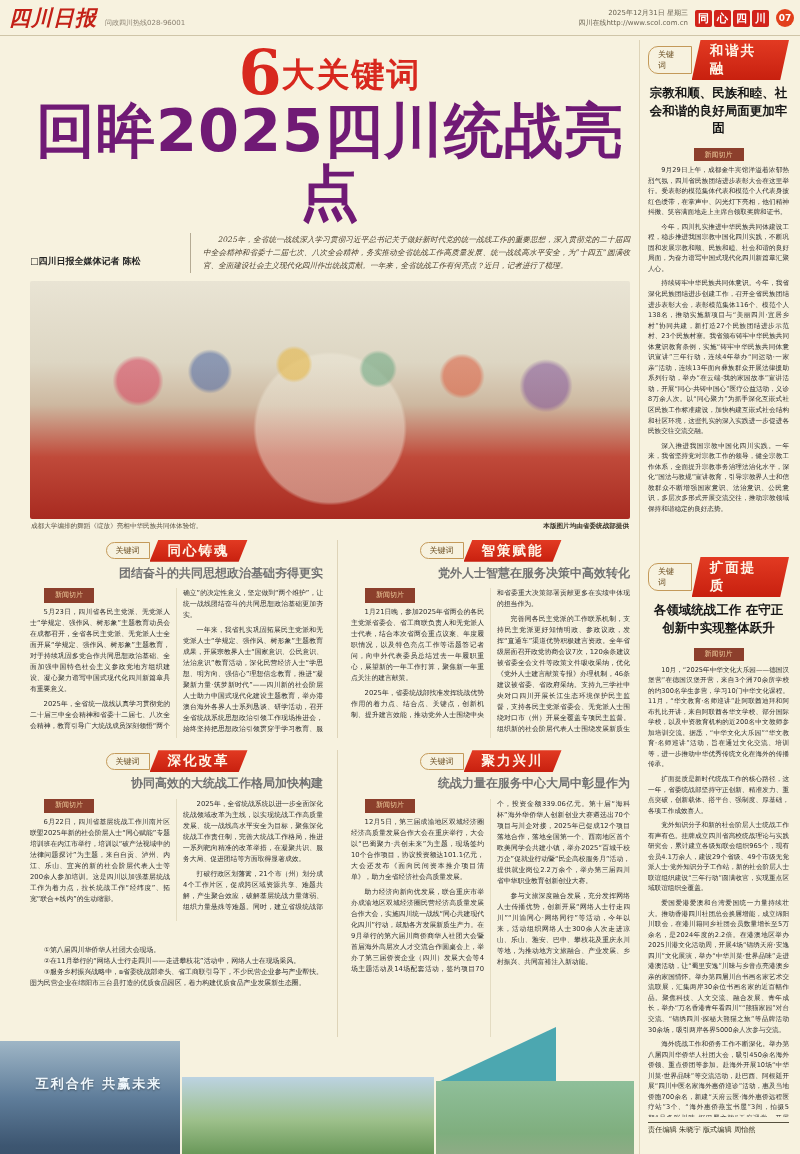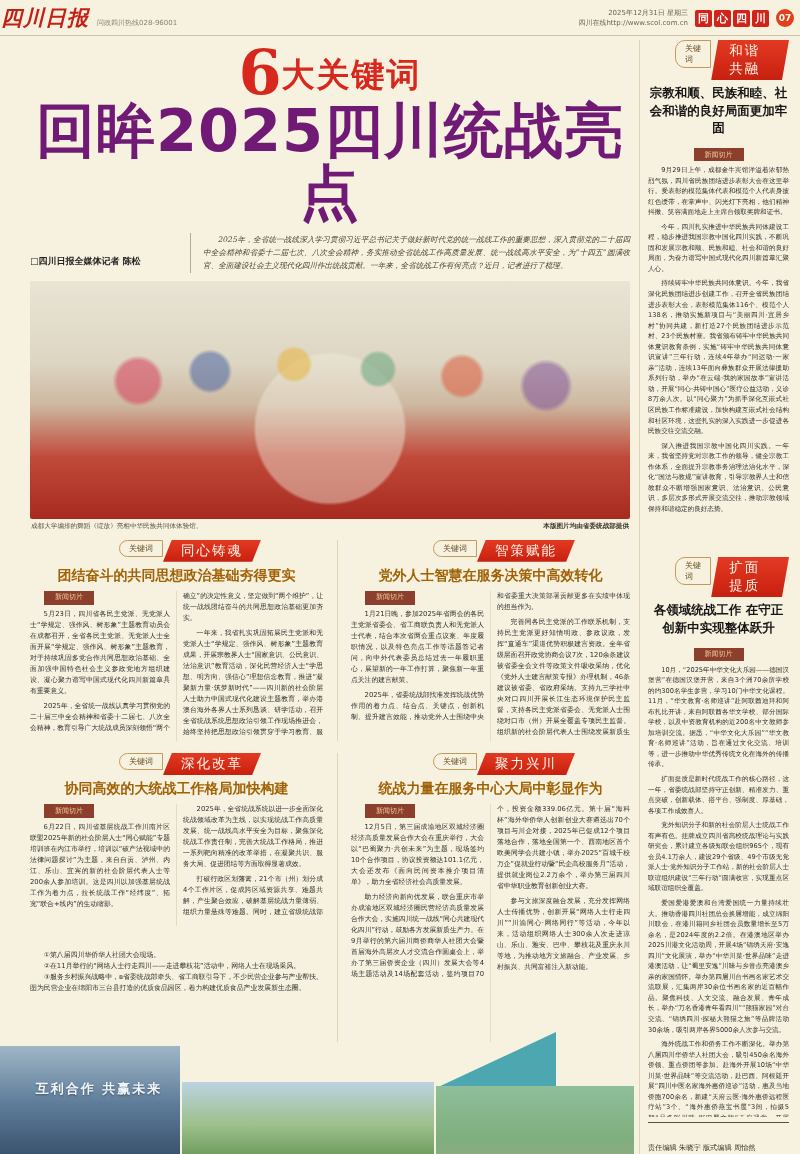--- a/index.html
+++ b/index.html
@@ -6,21 +6,21 @@
   body{
     width:800px;height:1154px;
     background:#f7f2df;
     font-family:"DejaVu Sans", sans-serif;
     position:relative;overflow:hidden;
     color:#2f2f2f;
   }
   
   .header{
     height:30px;display:flex;justify-content:space-between;align-items:center;
-    padding:3px 6px 2px 1px;border-bottom:1px solid #cfc5a8;
+    padding:3px 6px 2px 9px;border-bottom:1px solid #cfc5a8;
   }
   .header-left{display:flex;align-items:baseline;gap:8px;}
   .logo{font-family:"DejaVu Serif",serif;font-size:21px;font-weight:bold;font-style:italic;color:#c32017;letter-spacing:1px;}
   .hotline{font-size:7px;color:#8a8070;}
   .header-right{display:flex;align-items:center;gap:7px;}
   .header-meta{text-align:right;font-size:7px;color:#6a6352;line-height:1.5;}
   .masthead{display:flex;gap:2px;}
   .m-block{width:17px;height:17px;background:#d2231a;color:#fff;font-weight:bold;font-size:11px;
     display:flex;align-items:center;justify-content:center;border-radius:2px;font-family:"DejaVu Serif",serif;}
   .page-circle{width:18px;height:18px;border-radius:50%;background:#e2401c;color:#fff;font-size:9px;font-weight:bold;
@@ -47,27 +47,27 @@
       radial-gradient(circle at 44% 35%, rgba(230,180,60,.55) 0 4%, transparent 5%),
       radial-gradient(circle at 58% 37%, rgba(90,160,120,.5) 0 4%, transparent 5%),
       radial-gradient(circle at 72% 40%, rgba(220,90,60,.55) 0 4%, transparent 5%),
       radial-gradient(circle at 86% 44%, rgba(120,70,150,.5) 0 4%, transparent 5%),
       radial-gradient(circle at 50% 62%, rgba(240,235,220,.45) 0 22%, transparent 23%),
       linear-gradient(180deg,#e9e4d4 0%,#ddd6c3 34%,#cdb8a0 52%,#c04a3a 74%,#a82a20 100%);
   }
   .caption-row{display:flex;justify-content:space-between;font-size:6.6px;color:#5a5244;margin:3px 1px 9px;}
   .caption-row .credit{font-weight:bold;color:#3c362a;}
   
-  .kw-row{display:flex;justify-content:center;align-items:flex-start;margin-bottom:4px;margin-left:27px;}
+  .kw-row{display:flex;justify-content:center;align-items:center;margin-bottom:4px;}
   .kw-label{border:1px solid #c49a5a;color:#6b4f23;border-radius:10px 0 0 10px;padding:2px 9px;
     font-size:8px;display:flex;align-items:center;background:transparent;}
   .kw-ribbon{background:linear-gradient(180deg,#e23a22,#c8200f);color:#fff7e8;font-family:"DejaVu Serif",serif;
-    font-weight:normal;font-size:13.5px;padding:2px 18px;letter-spacing:2px;
+    font-weight:bold;font-size:13.5px;padding:2px 18px;letter-spacing:2px;
     clip-path:polygon(9% 0,100% 0,91% 100%,0 100%);display:flex;align-items:center;}
-  .sec-headline{text-align:center;font-size:14px;font-weight:bold;color:#a16207;margin:2px 0 7px;line-height:1.3;}
+  .sec-headline{text-align:right;font-size:12px;font-weight:bold;color:#737373;margin:2px 0 7px;line-height:1.3;}
   .slice{display:inline-block;background:#8c3f2c;color:#f2cf9e;font-size:7px;padding:1.5px 11px;margin:0 0 4px 2em;}
   
   .sections-grid{display:grid;grid-template-columns:1fr 1fr;column-gap:14px;row-gap:12px;}
   .cell-right{border-left:1px solid #ded4b8;padding-left:13px;}
   .sec-body{column-count:2;column-gap:13px;column-rule:1px solid #e4dcc2;font-size:6.8px;line-height:1.62;
     color:#2e2e2e;text-align:justify;overflow:hidden;}
   .sec-body p{margin:0 0 4px;text-indent:2em;}
   .h150{height:150px;} .h122{height:122px;} .h238{height:238px;}
   
   .caps-list{font-size:6.9px;line-height:1.6;color:#2e2e2e;margin-top:24px;text-align:justify;height:66px;overflow:hidden;}
@@ -87,21 +87,21 @@
     border-left:120px solid transparent;border-bottom:56px solid #2e9aa8;opacity:.85;}
   .marker{position:absolute;bottom:3px;right:5px;color:#fff;font-size:9px;text-shadow:0 0 2px rgba(0,0,0,.6);}
   
   .sb-section{margin-bottom:10px;}
   .sb-headline{text-align:center;font-size:12.5px;font-weight:bold;color:#161616;line-height:1.4;margin:3px 0 5px;}
   .sb-slice-wrap{text-align:center;margin-bottom:4px;}
   .sb-slice{display:inline-block;background:#8c3f2c;color:#f2cf9e;font-size:7px;padding:1.5px 11px;}
   .sb-body{font-size:6.6px;line-height:1.6;color:#2e2e2e;text-align:justify;overflow:hidden;}
   .sb-body p{margin:0 0 4px;text-indent:2em;}
   .sb-h390{height:382px;} .sb-h452{height:452px;}
-  .sb-footer{border-top:1px solid #55503e;margin-top:5px;padding-top:20px;font-size:7.2px;color:#33302а;}
+  .sb-footer{border-top:1px solid #55503e;margin-top:5px;padding-top:2px;font-size:7.2px;color:#33302а;}
   .sb-footer{color:#34311f;}
 </style>
 </head>
 <body>
 
 <div class="header">
   <div class="header-left">
     <span class="logo">四川日报</span>
     <span class="hotline">问政四川热线028-96001</span>
   </div>

